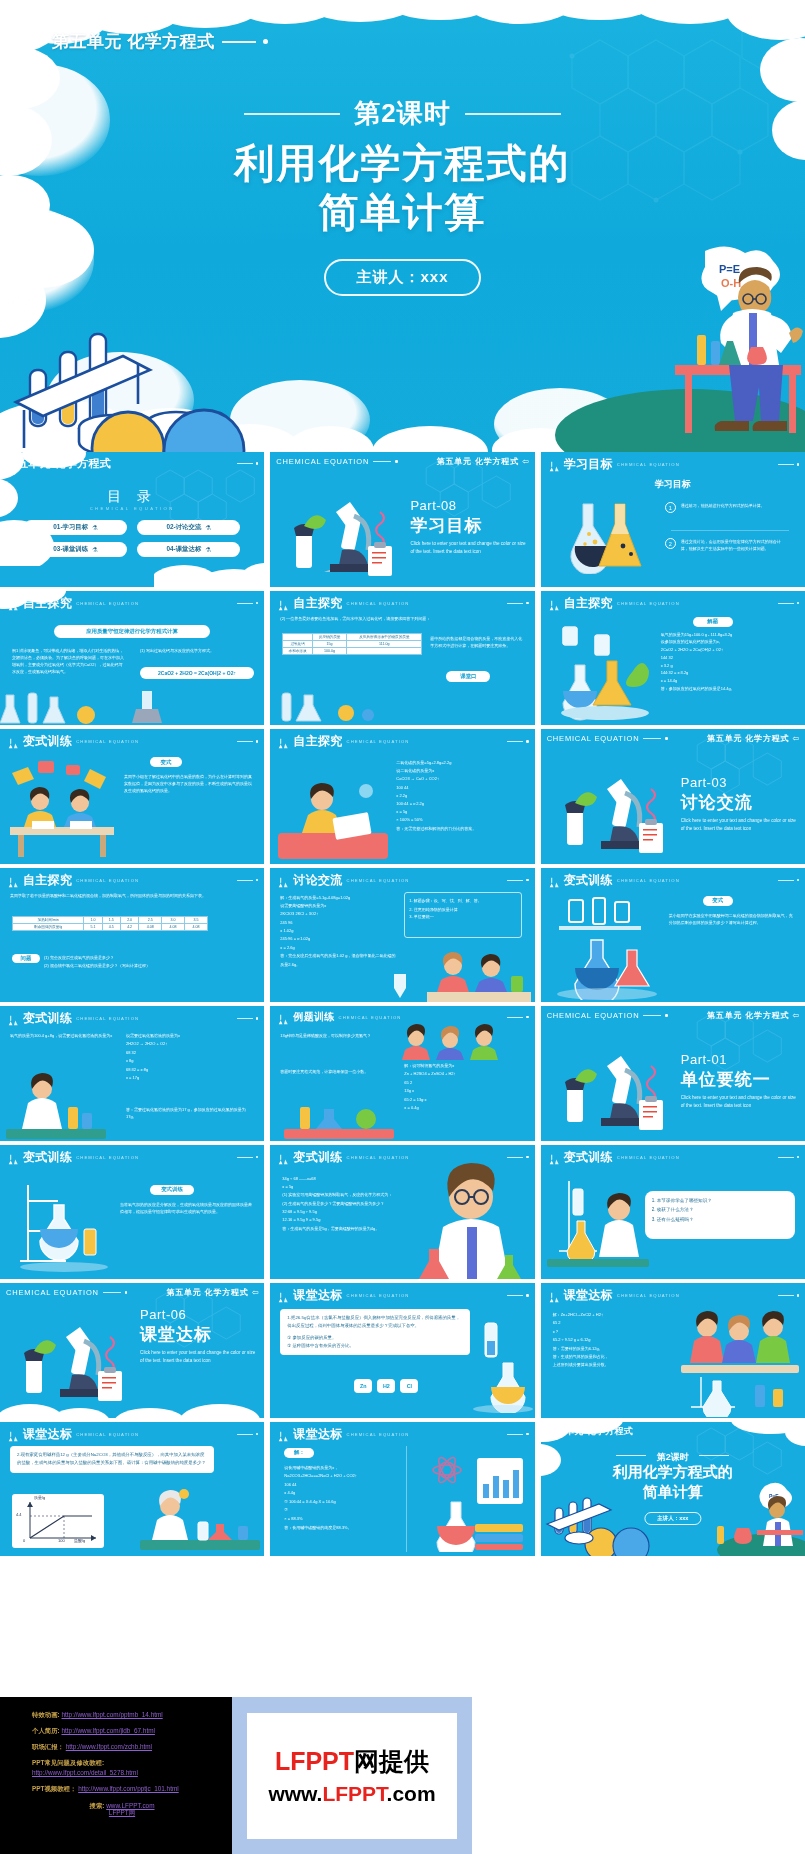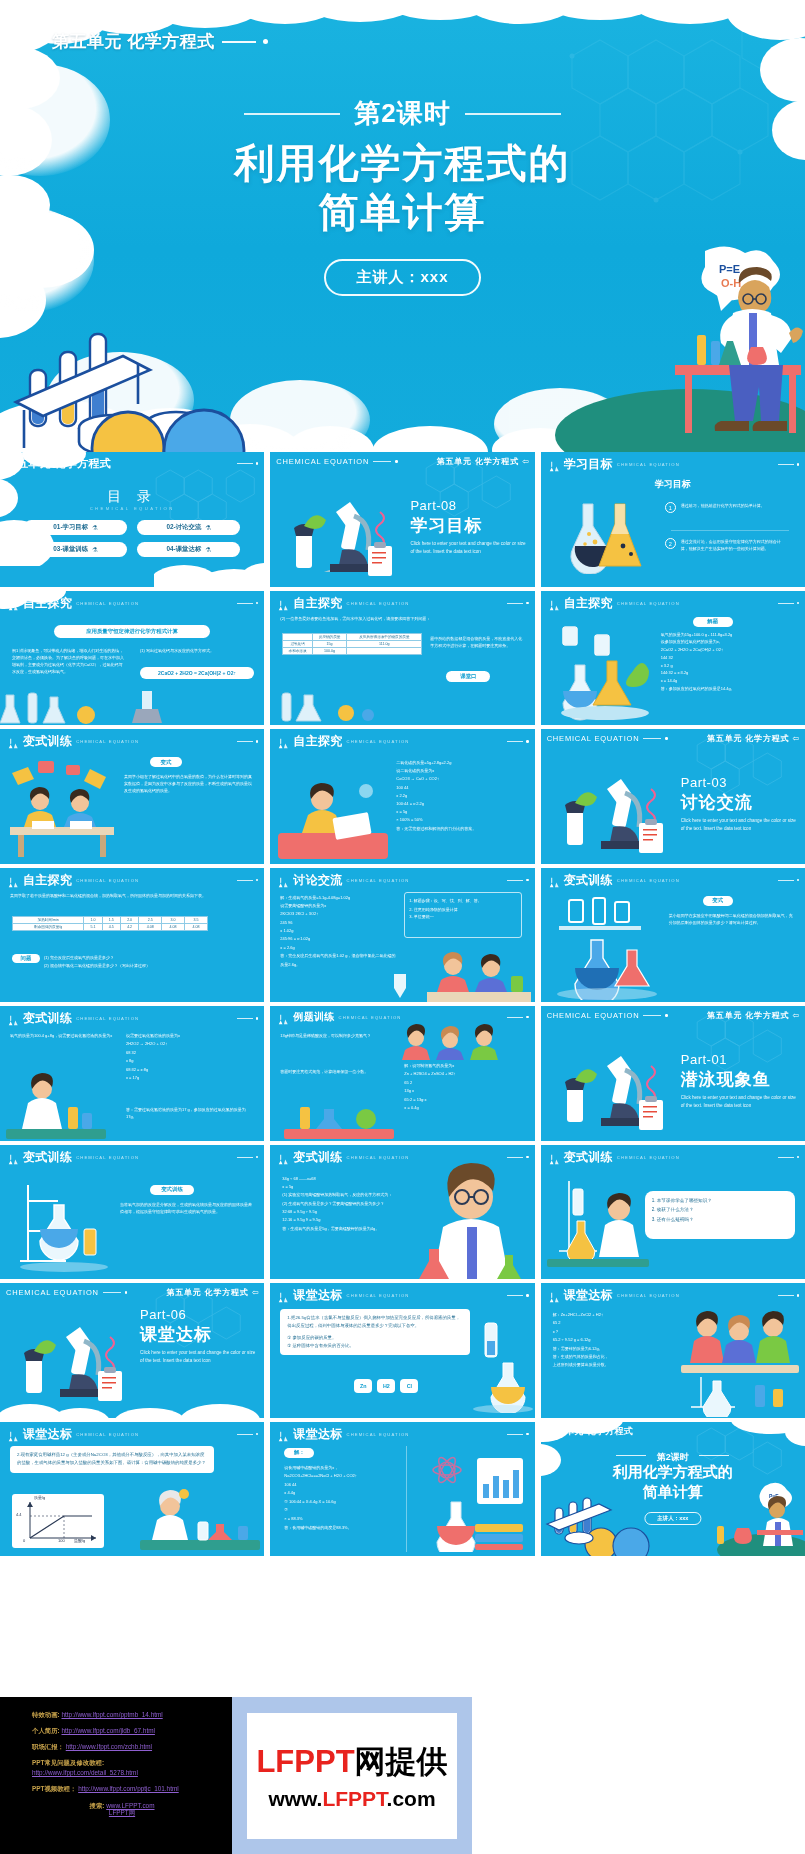--- a/index.html
+++ b/index.html
@@ -101,21 +101,21 @@
   .f-block .f-label { display:block; margin-bottom:3px; }
   .f-search { text-align:center; margin-top:10px; margin-right:20px;}
   .f-search .f-label { color:#c8a34b; }
   .f-search .f-url { color:#8f5fd0; }
 
   .footer-logo {
     width:240px; background:#aec6ea; display:flex; align-items:center; justify-content:center;
   }
   .logo-inner { width:210px; height:126px; background:#ffffff; display:flex;
      flex-direction:column; align-items:center; justify-content:center; gap:4px; }
-  .logo-l1 { font-size:31px; font-weight:bold; color:#000; letter-spacing:0; }
+  .logo-l1 { font-size:25px; font-weight:bold; color:#000; letter-spacing:0; }
   .logo-l1 .red { color:#e8231e; }
   .logo-l2 { font-size:21px; font-weight:bold; color:#000; }
   .logo-l2 .red { color:#e8231e; }
   .footer-right { flex:1; background:#ffffff; }
 </style>
 </head>
 <body>
 
 <div class="hero">
   <svg class="hex-bg" viewBox="0 0 805 452" preserveAspectRatio="none">
@@ -922,21 +922,21 @@
           <rect x="84" y="60" width="24" height="30" rx="2" fill="#ffffff"></rect>
           <rect x="90" y="56" width="12" height="6" rx="2" fill="#9aa7bb"></rect>
           <g fill="#e74c3c">
             <rect x="88" y="66" width="14" height="1.5"></rect>
             <rect x="88" y="71" width="14" height="1.5"></rect>
             <rect x="88" y="76" width="10" height="1.5"></rect>
           </g>
         </g>
     </svg>
     <div class="part-no">Part-01</div>
-    <div class="part-cn">潜泳现象鱼</div>
+    <div class="part-cn">单位要统一</div>
     <div class="part-desc">Click here to enter your text and change the color or size of the text. Insert the data text icon</div>
   </div>
 
   <div class="slide">
     <div class="s-head">
       <span class="flask-ico"><svg viewBox="0 0 14 13">
             <g fill="#fff">
               <path d="M4 2h1.6v5L3 12h4L4.6 7V2z"></path>
               <path d="M8.4 1H10v6l2.6 5h-4L10 7V1z" opacity=".85"></path>
             </g>

